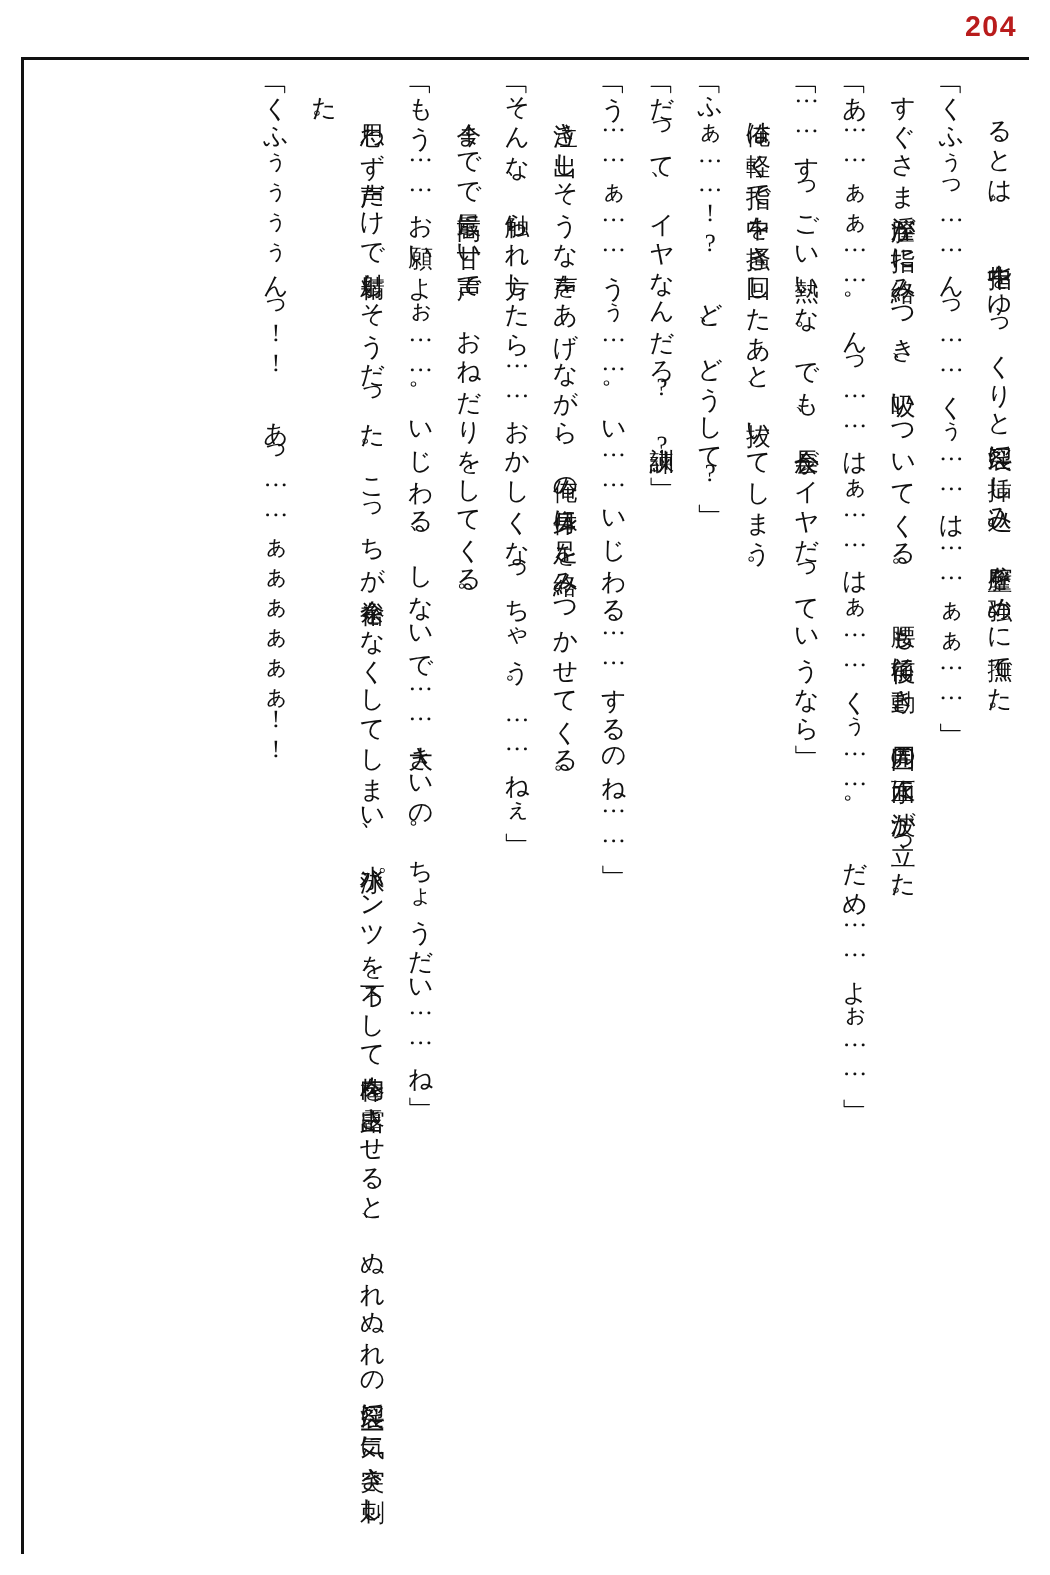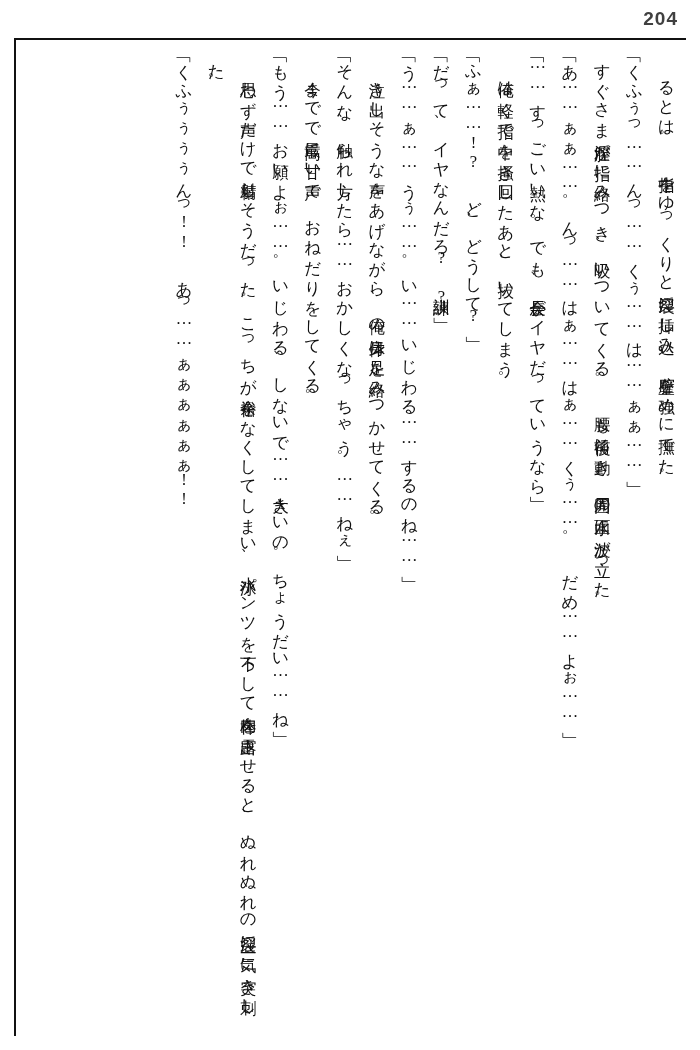--- a/index.html
+++ b/index.html
@@ -23,21 +23,21 @@
   }
   
   #page-number {
     position: absolute;
     top: 8px;
     right: 22px;
     font-size: 19px;
     font-weight: bold;
     letter-spacing: 1px;
     font-family: "Liberation Sans", sans-serif;
-    color: #404040;
+    color: #b91c1c;
   }
   
   #header-rule {
     position: absolute;
     top: 38px;
     left: 14px;
     right: 14px;
     height: 2px;
     background: #111111;
   }

